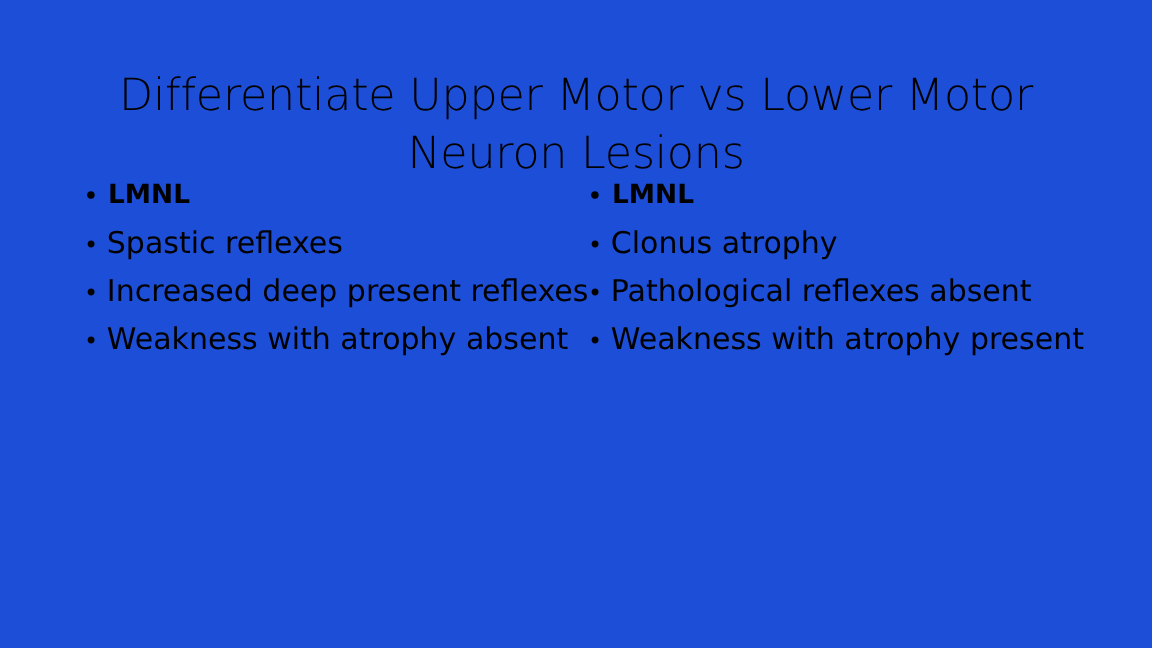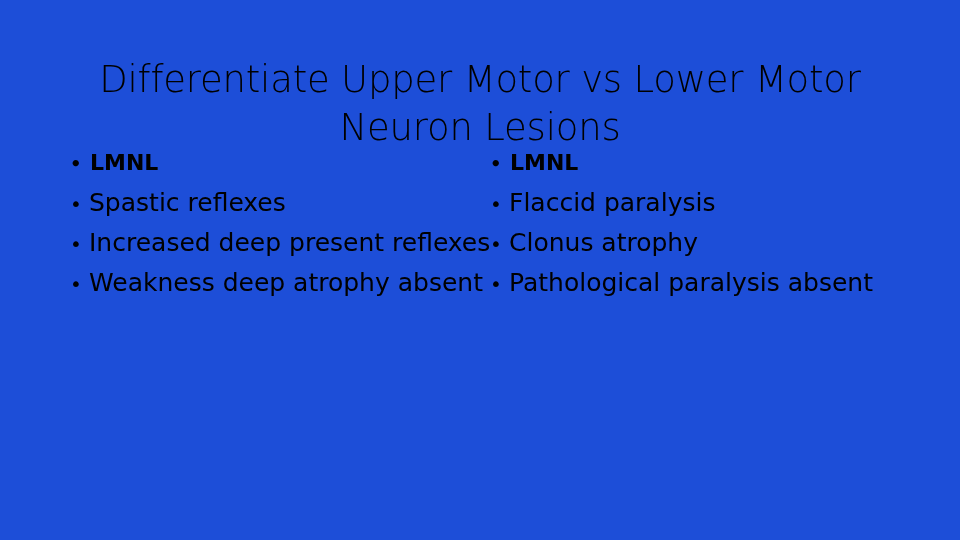--- a/index.html
+++ b/index.html
@@ -116,44 +116,44 @@
           <span class="bullet-mark">•</span><span class="bullet-text">Spastic reflexes</span>
         </li>
 
 
         <li class="bullet-item">
           <span class="bullet-mark">•</span><span class="bullet-text">Increased deep present reflexes</span>
         </li>
 
 
         <li class="bullet-item">
-          <span class="bullet-mark">•</span><span class="bullet-text">Weakness deep atrophy absent</span>
+          <span class="bullet-mark">•</span><span class="bullet-text">Weakness with atrophy absent</span>
         </li>
 
       </ul>
     </div>
 
     <div class="bullet-column" id="column-lmnl">
       <ul class="bullet-list">
 
         <li class="bullet-item is-heading">
           <span class="bullet-mark">•</span><span class="bullet-text">LMNL</span>
         </li>
 
-        <li class="bullet-item">
-          <span class="bullet-mark">•</span><span class="bullet-text">Flaccid paralysis</span>
-        </li>
 
         <li class="bullet-item">
           <span class="bullet-mark">•</span><span class="bullet-text">Clonus atrophy</span>
         </li>
 
 
         <li class="bullet-item">
-          <span class="bullet-mark">•</span><span class="bullet-text">Pathological paralysis absent</span>
+          <span class="bullet-mark">•</span><span class="bullet-text">Pathological reflexes absent</span>
         </li>
 
+        <li class="bullet-item">
+          <span class="bullet-mark">•</span><span class="bullet-text">Weakness with atrophy present</span>
+        </li>
 
       </ul>
     </div>
 
   </div>
 </div>
 
 </body></html>

